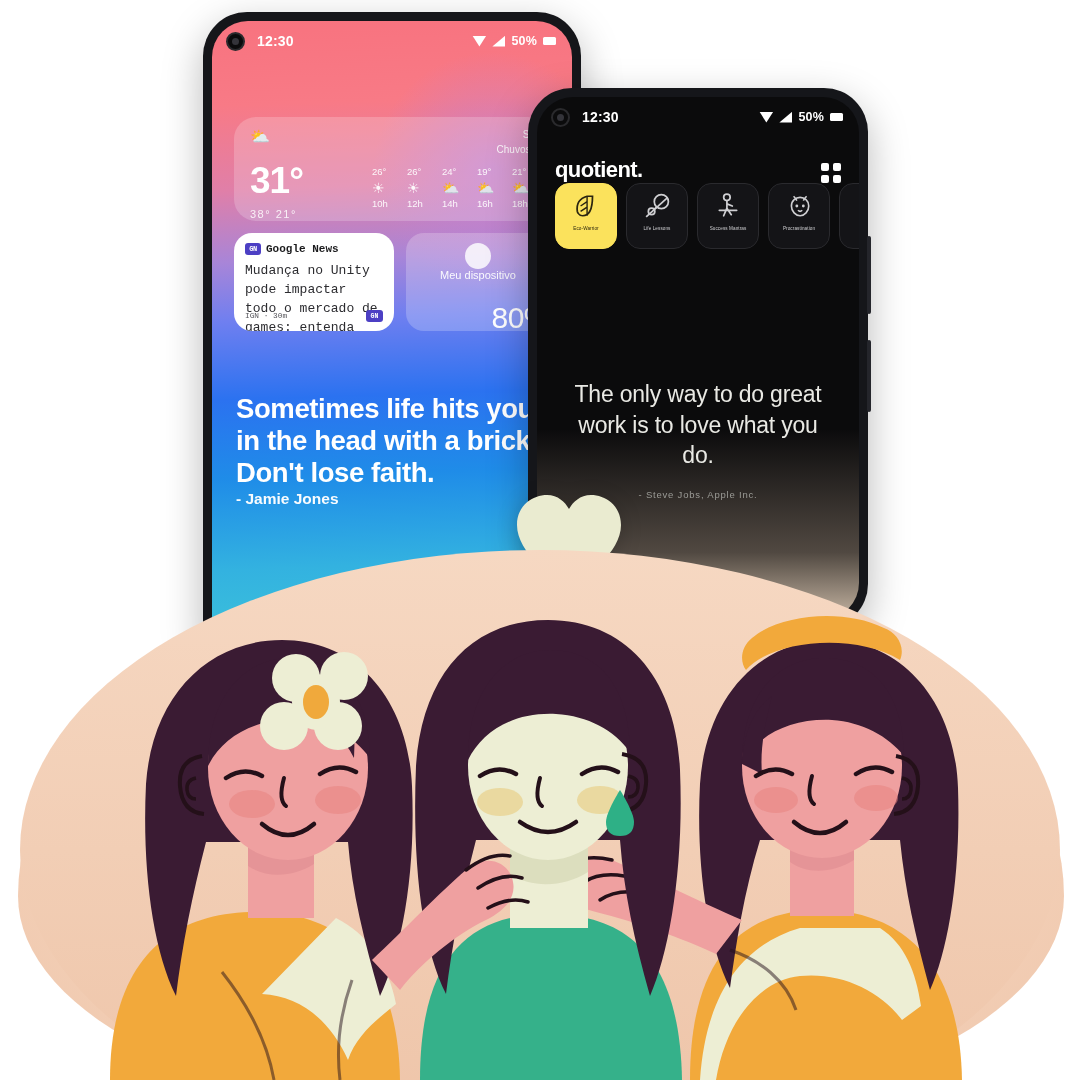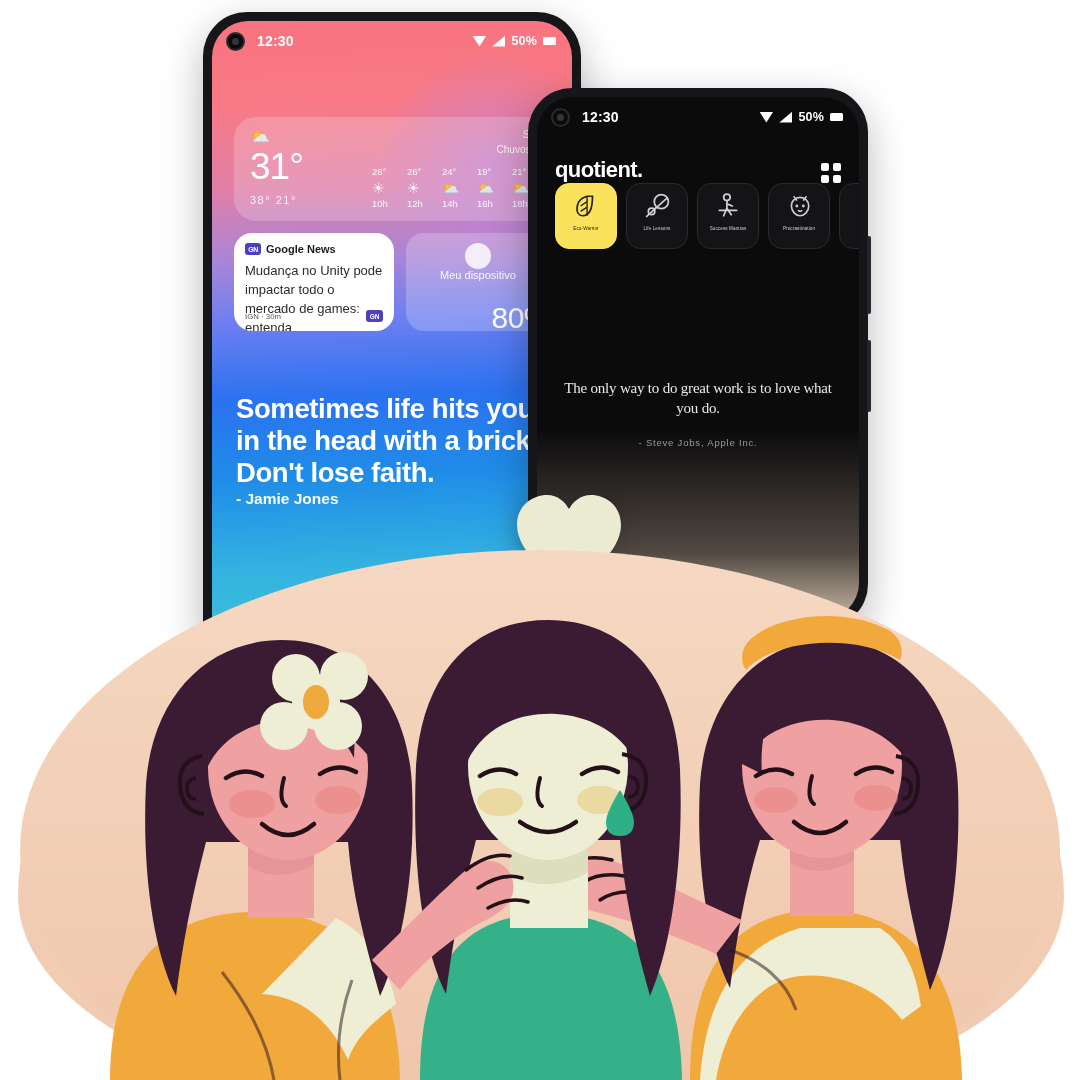--- a/index.html
+++ b/index.html
@@ -101,41 +101,42 @@
   
   .w-weather {
     position: absolute; left: 22px; top: 96px; right: 22px; height: 104px;
     border-radius: 22px;
     background: rgba(255,255,255,.20);
     padding: 12px 16px;
     color: #fff;
     overflow: hidden;
   }
   .ww-sun { font-size: 16px; line-height: 1; }
-  .ww-temp { font-size: 37px; font-weight: 400; line-height: 1.05; margin-top: 3px; letter-spacing: -1px; }
+  .ww-temp { font-size: 37px; font-weight: 700; line-height: 1.05; margin-top: 17px; letter-spacing: -1px; }
   .ww-hilo { font-size: 11px; opacity: .85; margin-top: 7px; letter-spacing: 1.5px; }
   .ww-city {
     position: absolute; right: 14px; top: 10px;
     text-align: right; font-size: 10px; opacity: .9; line-height: 1.5;
   }
   .ww-hours {
     position: absolute; right: 12px; bottom: 12px;
     display: flex; gap: 9px;
   }
   .ww-h { font-size: 9.5px; width: 26px; opacity: .92; }
   .ww-h .t { margin-bottom: 4px; }
   .ww-h .g { font-size: 14px; line-height: 1; margin-bottom: 3px; }
 
   .w-news {
     position: absolute; left: 22px; top: 212px;
     width: 160px; height: 98px;
     background: #fff; border-radius: 18px;
     padding: 10px 11px;
     color: #1b1b1d;
     overflow: hidden;
+    font-family: Liberation Mono, monospace;
   }
   .nw-head { display: flex; align-items: center; gap: 5px; }
   .nw-logo {
     width: 16px; height: 12px; border-radius: 3px;
     background: #4c3fc4; color: #fff; font-size: 7px; font-weight: 700;
     display: flex; align-items: center; justify-content: center; letter-spacing: -.5px;
   }
   .nw-title { font-size: 11px; font-weight: 700; }
   .nw-body { font-size: 13px; line-height: 1.45; margin-top: 7px; color: #2c2c30; }
   .nw-foot {
@@ -198,21 +199,21 @@
   .chip svg { width: 26px; height: 26px; }
   .chip .clabel {
     font-size: 4.6px; line-height: 1.25; text-align: center;
     margin-top: 7px; padding: 0 3px; letter-spacing: .1px;
   }
 
   .q2-wrap {
     position: absolute; left: 26px; right: 26px; top: 282px;
     text-align: center; color: #e9e9e4;
   }
-  .q2-text { font-size: 15px; line-height: 1.33; font-weight: 400; letter-spacing: -.2px; font-family: Liberation Serif, serif; }
+  .q2-text { font-size: 23px; line-height: 1.33; font-weight: 400; letter-spacing: -.2px; }
   .q2-author { margin-top: 18px; font-size: 9.5px; letter-spacing: .8px; color: #9b9b96; }
 
   
   .heart {
     position: absolute; left: 513px; top: 493px;
     width: 112px; height: 100px; z-index: 6;
     filter: drop-shadow(0 4px 10px rgba(0,0,0,.18));
   }
 
   

